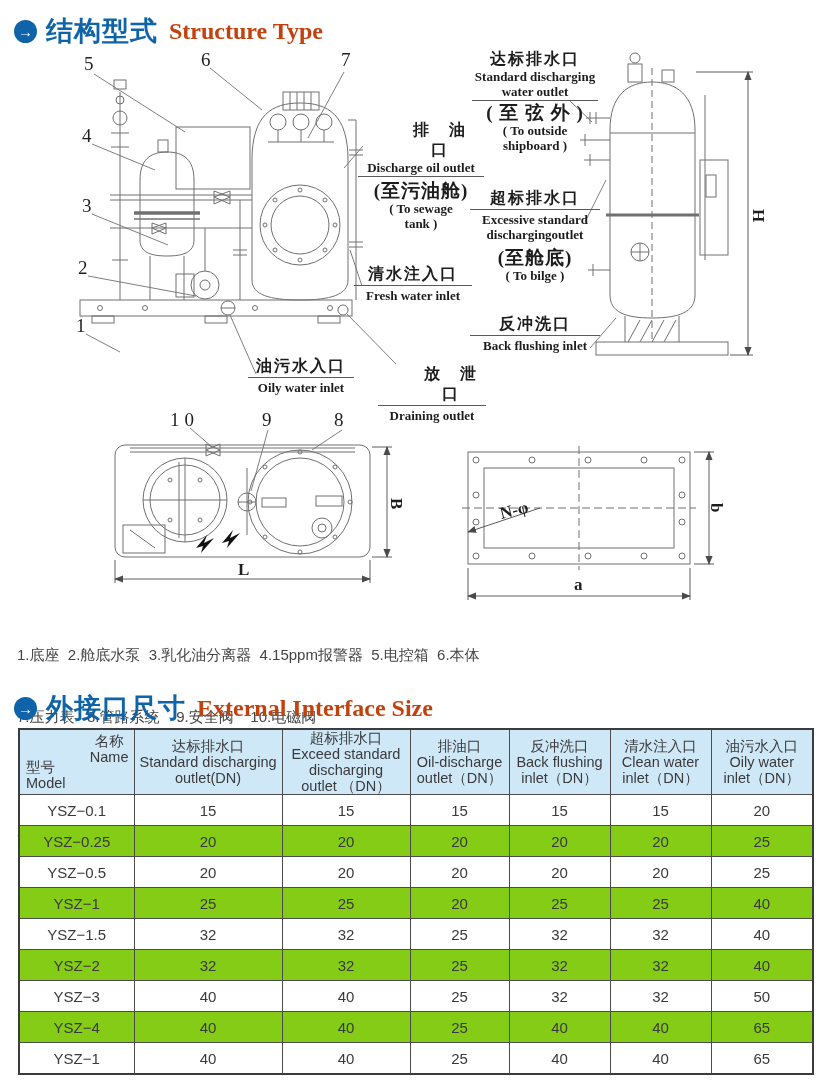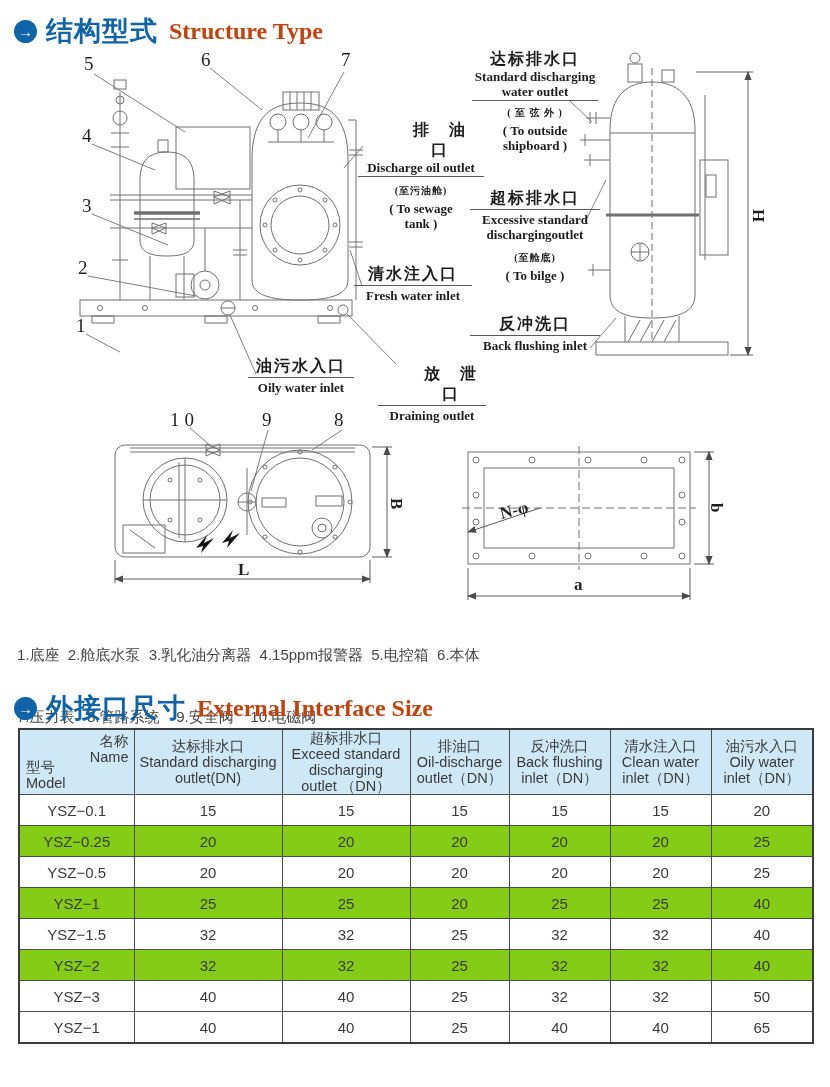--- a/index.html
+++ b/index.html
@@ -11,42 +11,42 @@
             display:flex;align-items:center;justify-content:center;font-size:15px;font-weight:bold;
             margin-right:9px;flex:0 0 auto;}
   .sec-zh{font-size:27px;font-weight:bold;color:#0f63a8;letter-spacing:1px;}
   .sec-en{font-size:24px;font-weight:bold;color:#c2410c;margin-left:11px;
           font-family:"Liberation Serif",serif;}
   
   .dlabel{position:absolute;text-align:center;color:#1c1c1c;
           font-family:"Liberation Serif",serif;font-weight:bold;}
   .dlabel .zh{font-size:16px;letter-spacing:2px;line-height:20px;}
   .dlabel .zh.wide{letter-spacing:8px;padding-left:44px;}
-  .dlabel .paren{font-size:10px;letter-spacing:1px;line-height:20px;}
+  .dlabel .paren{font-size:19px;letter-spacing:1px;line-height:20px;}
   .dlabel .en{font-size:13px;line-height:15px;letter-spacing:0;}
   .rule{border-bottom:1.3px solid #5a5a5a;padding-bottom:1px;margin-bottom:2px;}
   
   .callout{font-family:"Liberation Serif",serif;font-size:19px;fill:#1f1f1f;}
   .callout.sp{letter-spacing:5px;}
   .dimtxt{font-family:"Liberation Serif",serif;font-size:17px;fill:#1f1f1f;font-weight:bold;}
   
   .legend{position:absolute;left:17px;top:604px;font-size:15px;color:#454545;
           line-height:20.5px;white-space:pre;}
   
   .tbl{position:absolute;left:18px;top:728px;width:794px;border-collapse:collapse;
        table-layout:fixed;color:#3a3a3a;border:2px solid #3c3c3c;}
   .tbl th,.tbl td{border:1px solid #4c4c4c;text-align:center;vertical-align:middle;padding:0 2px;}
   .tbl thead th{background:#cfe8f8;font-weight:normal;font-size:14.5px;height:64px;line-height:16px;}
   .tbl tbody td{height:30px;font-size:15px;}
   .tbl tbody tr.alt{background:#84cc16;}
   .corner-cell{position:relative;padding:0;
      background-image:linear-gradient(to bottom right,transparent calc(50% - 0.8px),
        #4c4c4c calc(50% - 0.8px),#4c4c4c calc(50% + 0.8px),transparent calc(50% + 0.8px)),
        linear-gradient(#cfe8f8,#cfe8f8);}
-  .corner-name{position:absolute;top:3px;right:5px;text-align:right;line-height:16px;}
+  .corner-name{position:absolute;top:3px;right:5px;text-align:center;line-height:16px;}
   .corner-model{position:absolute;bottom:3px;left:6px;text-align:left;line-height:16px;}
 </style>
 </head>
 <body>
 
 <div class="page">
 
   <div class="sec-h" style="left:14px;top:13px;">
     <span class="sec-icon">→</span>
     <span class="sec-zh">结构型式</span>
@@ -472,20 +472,29 @@
         </tr>
         <tr>
           <td>YSZ−3</td>
           <td>40</td>
           <td>40</td>
           <td>25</td>
           <td>32</td>
           <td>32</td>
           <td>50</td>
         </tr>
+        <tr class="alt">
+          <td>YSZ−4</td>
+          <td>40</td>
+          <td>40</td>
+          <td>25</td>
+          <td>40</td>
+          <td>40</td>
+          <td>65</td>
+        </tr>
         <tr>
           <td>YSZ−1</td>
           <td>40</td>
           <td>40</td>
           <td>25</td>
           <td>40</td>
           <td>40</td>
           <td>65</td>
         </tr>
       </tbody>

